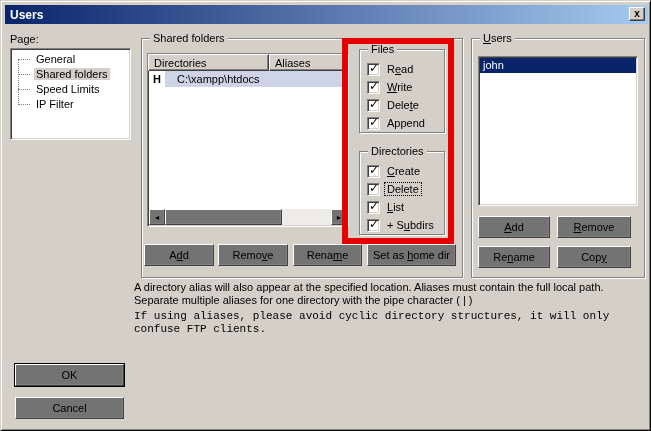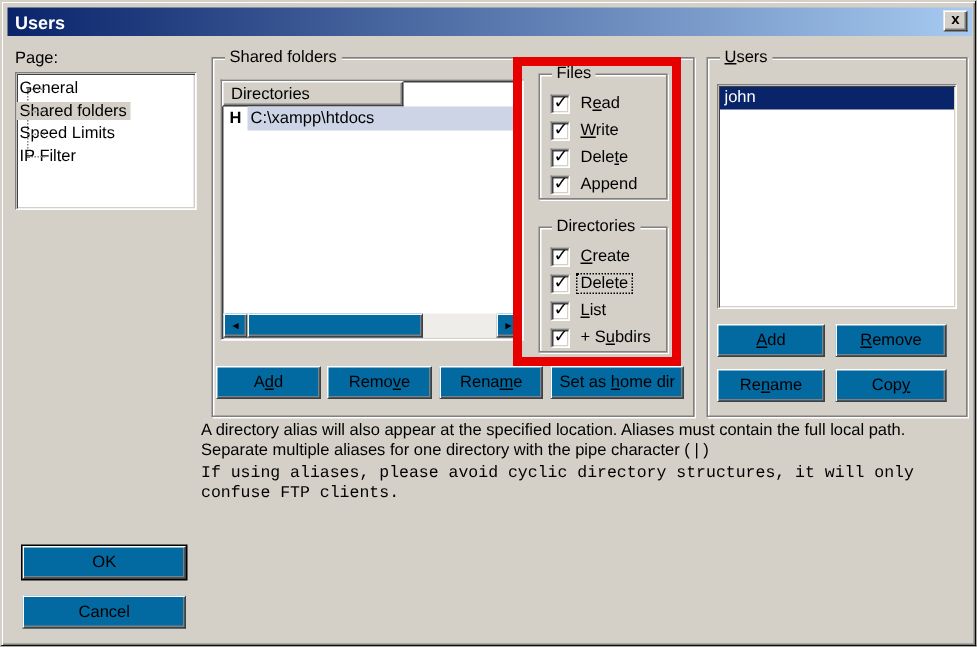--- a/index.html
+++ b/index.html
@@ -25,21 +25,21 @@
     box-shadow: inset -1px -1px 0 #808080;
     display:flex; align-items:center; justify-content:center;
     font-weight:900; font-size:10px; line-height:10px;
   }
 
   .sunken {
     background:#fff; border:1px solid; border-color:#808080 #fff #fff #808080;
     box-shadow: inset 1px 1px 0 #404040, inset -1px -1px 0 #d4d0c8;
   }
   .raised {
-    background:#0369a1; border:1px solid; border-color:#fff #404040 #404040 #fff;
+    background:#737373; border:1px solid; border-color:#fff #404040 #404040 #fff;
     box-shadow: inset -1px -1px 0 #808080;
   }
   .btn { display:flex; align-items:center; justify-content:center; font-size:11px; }
   .btn.default { outline:1px solid #000; }
 
   .group {
     position:absolute; border:1px solid #808080;
     box-shadow: 1px 1px 0 #fff, inset 1px 1px 0 #fff;
   }
   .legend {
@@ -47,35 +47,35 @@
     line-height:13px; white-space:nowrap;
   }
 
   .u { text-decoration:underline; }
 
   
   .page-label { position:absolute; left:9px; top:32px; }
   .page-list { position:absolute; left:9px; top:47px; width:121px; height:92px; padding-top:3px; }
   .tree { position:relative; }
   .tree-lines { position:absolute; left:7px; top:10px; height:46px; border-left:1px dotted #808080; }
-  .tree-item { position:relative; height:15px; line-height:15px; white-space:nowrap; }
+  .tree-item { position:relative; height:15px; line-height:15px; padding-left:23px; white-space:nowrap; }
   .tree-item::before { content:""; position:absolute; left:7px; top:7px; width:12px; border-top:1px dotted #808080; }
   .tree-item .tree-label { padding:0 2px; }
   .tree-item[data-selected="true"] .tree-label { background:#d4d0c8; }
 
   
   .listview { position:absolute; left:146px; top:52px; width:202px; height:174px; }
   .lv-header { display:flex; height:17px; }
   .hcell {
     background:#d4d0c8; border:1px solid; border-color:#fff #404040 #404040 #fff;
     box-shadow: inset -1px -1px 0 #808080; padding:1px 0 0 5px; line-height:14px;
   }
   .lv-row { position:relative; height:16px; line-height:16px; display:flex; }
   .home-flag { font-weight:bold; padding-left:5px; width:17px; }
-  .row-sel { flex:1; background:#ccd4e6; padding-left:2px; white-space:nowrap; overflow:hidden; }
+  .row-sel { flex:1; background:#ccd4e6; padding-left:12px; white-space:nowrap; overflow:hidden; }
 
   .hscroll { position:absolute; left:1px; bottom:1px; right:1px; height:16px; background:#efedea; display:flex; }
   .scroll-arrow { width:16px; height:16px; font-size:7px; color:#000; flex:none; }
   .scroll-thumb { position:absolute; left:16px; top:0; width:117px; height:16px; }
   .scroll-arrow.right { position:absolute; right:0; top:0; }
 
   .sf-btn { position:absolute; height:22px; }
 
   
   .cbrow { position:absolute; height:14px; display:flex; align-items:center; }
@@ -121,20 +121,21 @@
     <div class="tree-item" data-selected="false"><span class="tree-label">IP Filter</span></div>
   </div>
 
   <div class="group" style="left:140px; top:37px; width:322px; height:240px;">
     <span class="legend">Shared folders</span>
   </div>
 
   <div class="listview sunken">
     <div class="lv-header">
       <div class="hcell" style="width:121px;">Directories</div>
+      <div class="hcell" style="flex:1;">Aliases</div>
     </div>
     <div class="lv-row">
       <span class="home-flag">H</span>
       <span class="row-sel">C:\xampp\htdocs</span>
     </div>
     <div class="hscroll">
       <div class="scroll-arrow raised btn">◄</div>
       <div class="scroll-thumb raised"></div>
       <div class="scroll-arrow right raised btn">►</div>
     </div>

